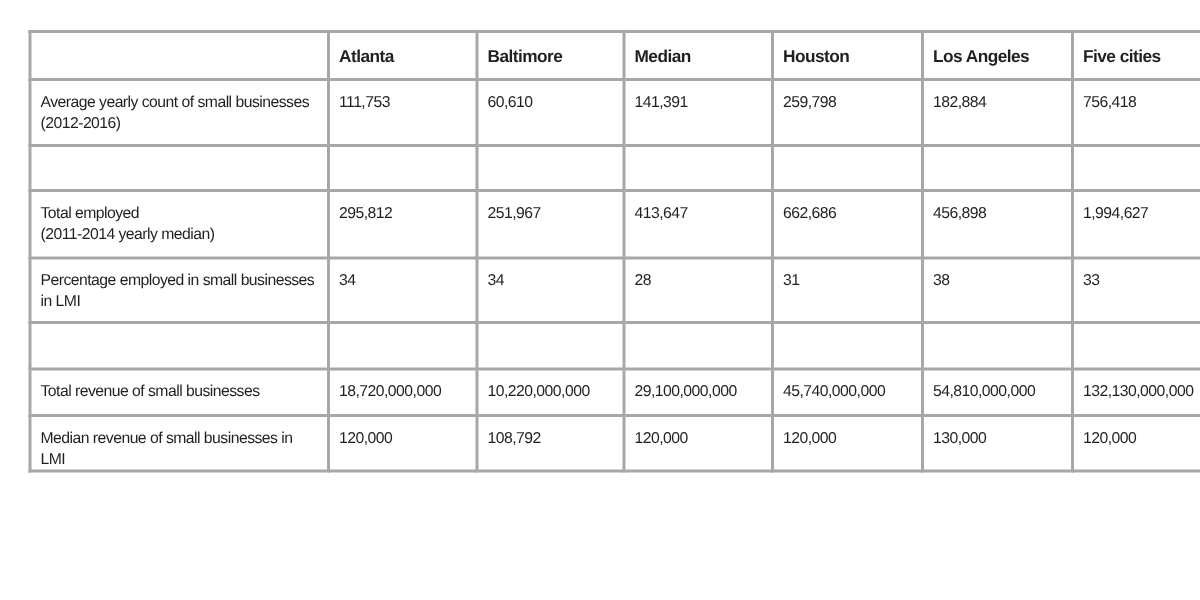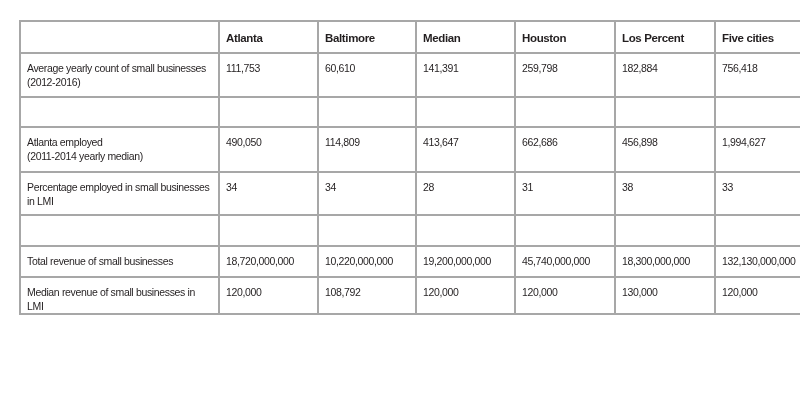--- a/index.html
+++ b/index.html
@@ -49,21 +49,21 @@
       <col class="c5">
       <col class="c6">
   </colgroup>
   <thead>
     <tr class="h-head">
       <th></th>
       <th>Atlanta</th>
       <th>Baltimore</th>
       <th>Median</th>
       <th>Houston</th>
-      <th>Los Percent</th>
+      <th>Los Angeles</th>
       <th>Five cities</th>
     </tr>
   </thead>
   <tbody>
     <tr class="h-tall">
       <td>
         <span class="label-sub">Average yearly count of small businesses</span>
         <span class="label-sub">(2012-2016)</span>
       </td>
       <td>111,753</td>
@@ -77,25 +77,25 @@
       <td></td>
       <td></td>
       <td></td>
       <td></td>
       <td></td>
       <td></td>
       <td></td>
     </tr>
     <tr class="h-emp">
       <td>
-        <span class="label-sub">Atlanta employed</span>
+        <span class="label-sub">Total employed</span>
         <span class="label-sub">(2011-2014 yearly median)</span>
       </td>
-      <td>490,050</td>
-      <td>114,809</td>
+      <td>295,812</td>
+      <td>251,967</td>
       <td>413,647</td>
       <td>662,686</td>
       <td>456,898</td>
       <td>1,994,627</td>
     </tr>
     <tr class="h-pct">
       <td>
         <span class="label-sub">Percentage employed in small businesses</span>
         <span class="label-sub">in LMI</span>
       </td>
@@ -112,23 +112,23 @@
       <td></td>
       <td></td>
       <td></td>
       <td></td>
       <td></td>
     </tr>
     <tr class="h-rev">
       <td>Total revenue of small businesses</td>
       <td>18,720,000,000</td>
       <td>10,220,000,000</td>
-      <td>19,200,000,000</td>
+      <td>29,100,000,000</td>
       <td>45,740,000,000</td>
-      <td>18,300,000,000</td>
+      <td>54,810,000,000</td>
       <td>132,130,000,000</td>
     </tr>
     <tr class="h-rev">
       <td>Median revenue of small businesses in LMI</td>
       <td>120,000</td>
       <td>108,792</td>
       <td>120,000</td>
       <td>120,000</td>
       <td>130,000</td>
       <td>120,000</td>

